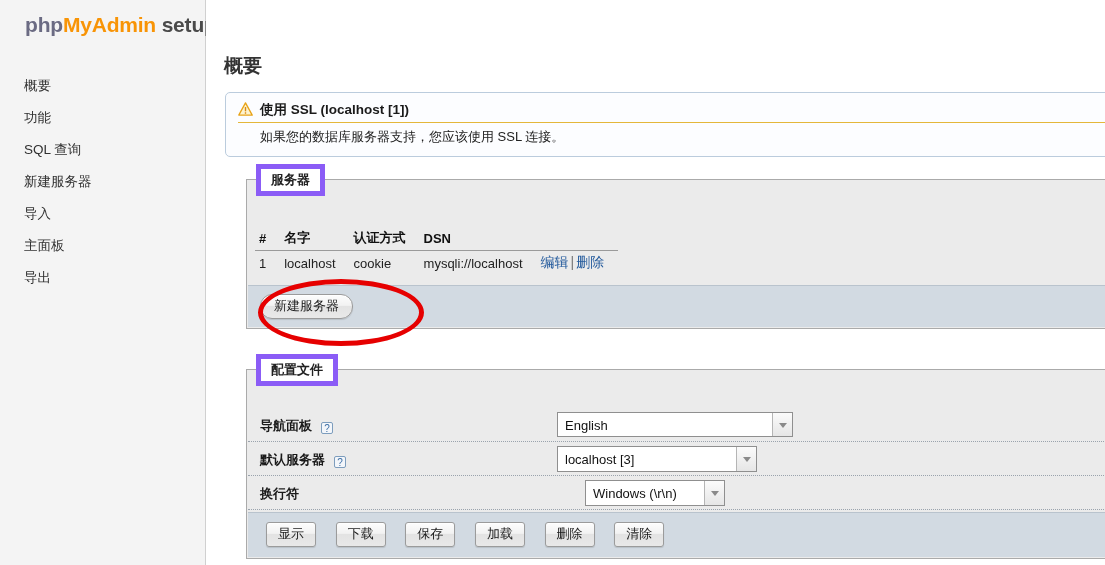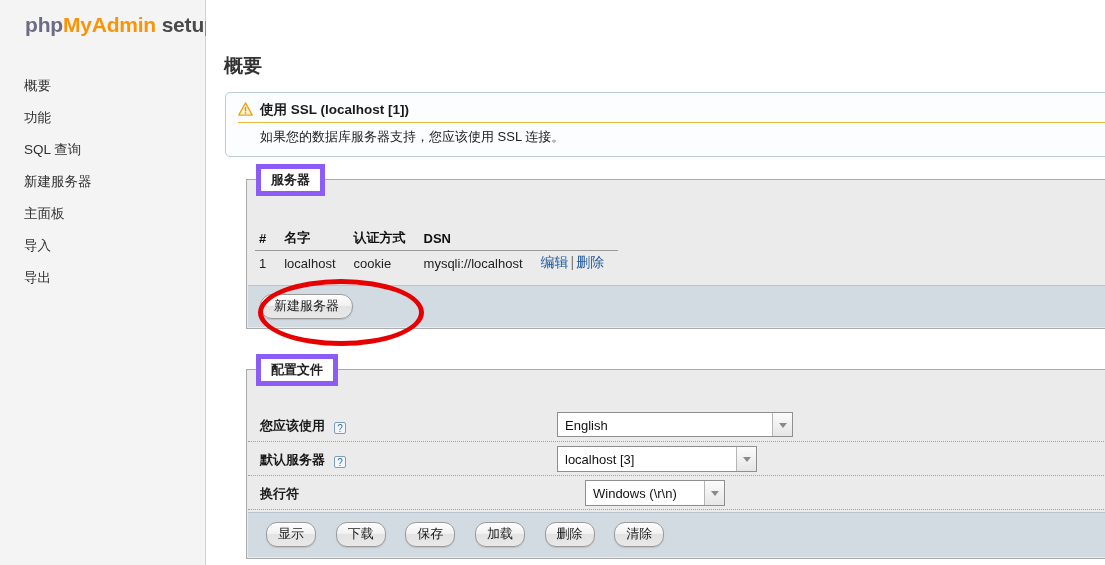--- a/index.html
+++ b/index.html
@@ -181,21 +181,21 @@
     font-size: 13px;
     color: #1a1a1a;
     background: linear-gradient(to bottom, #fdfdfd 0%, #f2f2f2 45%, #e3e3e3 50%, #e9e9e9 100%);
     border: 1px solid #9b9b9b;
     border-radius: 12px;
     padding: 4px 13px 5px 13px;
     line-height: 1.1;
     cursor: pointer;
     box-shadow: 0 1px 1px rgba(0,0,0,0.12), inset 0 1px 0 #fff;
   }
-  .btn.small { padding: 4px 11px 5px 11px; border-radius: 11px; }
+  .btn.small { padding: 4px 11px 5px 11px; border-radius: 3px; }
   .btn-row { margin: 0; padding: 0; }
   .btn-row .btn { margin-right: 16px; }
 
   
   #cfg-rows {
     position: absolute;
     left: 1px; top: 38px;
     width: 918px;
   }
   .cfg-row {
@@ -293,22 +293,22 @@
   <div id="sidebar">
     <div id="logo">
       <span class="php">php</span><span class="myadm">MyAdmin</span> <span class="setup">setup</span>
     </div>
 
     <ul id="navlist">
       <li><span>概要</span></li>
       <li><span>功能</span></li>
       <li><span>SQL 查询</span></li>
       <li><span>新建服务器</span></li>
+      <li><span>导入</span></li>
       <li><span>主面板</span></li>
-      <li><span>导入</span></li>
       <li><span>导出</span></li>
     </ul>
   </div>
 
   <div id="main">
 
     <div id="page-title">概要</div>
 
     <div id="notice">
       <span class="ntitle">
@@ -351,21 +351,21 @@
       </div>
     </fieldset>
 
     <fieldset class="fset fs-pos" id="fs-config" style="top:369px;">
       <div class="legend">配置文件</div>
 
       <div id="cfg-rows">
 
         <div class="cfg-row">
           <span class="cfg-label">
-            <span>您应该使用</span><span class="help-icon">?</span>
+            <span>导航面板</span><span class="help-icon">?</span>
           </span>
           <span class="cfg-ctrl">
             <span class="sel w1">
               <span class="sel-val">English</span>
               <span class="sel-arrow"></span>
             </span>
           </span>
         </div>
 
         <div class="cfg-row">

